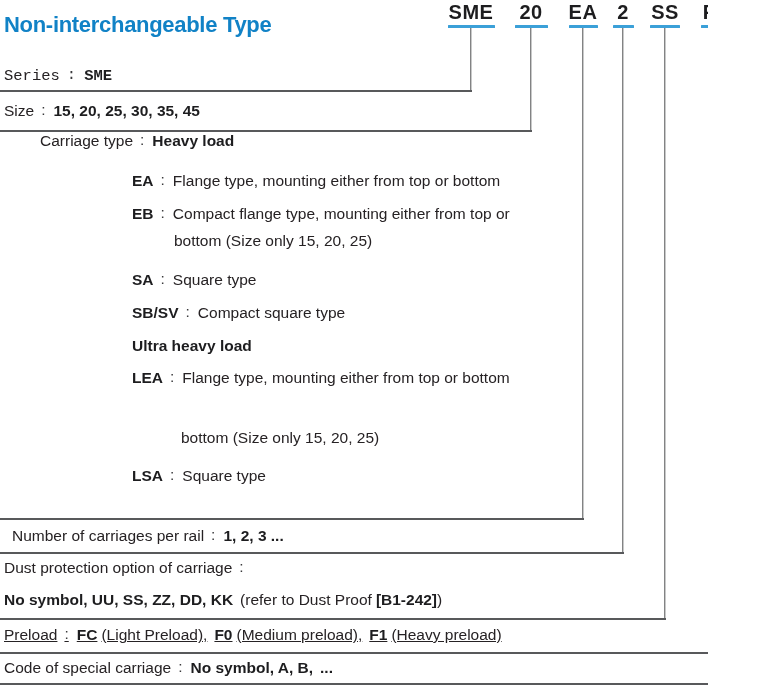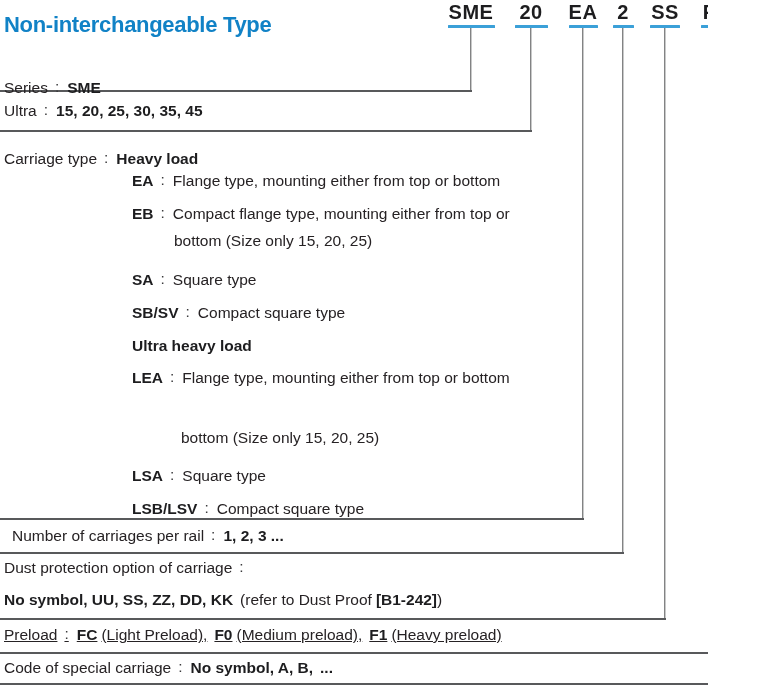--- a/index.html
+++ b/index.html
@@ -35,23 +35,23 @@
   .rule-size    {top:130px;width:532px;}
   .rule-carriage{top:518px;width:584px;}
   .rule-count   {top:552px;width:624px;}
   .rule-dust    {top:618px;width:666px;}
   .rule-preload {top:652px;width:716px;}
   .rule-special {top:683px;width:761px;}
   
   .row{position:absolute;left:4px;font-size:15.5px;line-height:22px;white-space:nowrap;}
   .row b{font-weight:700;color:#1d1d1f;}
   .colon{margin:0 8px 0 7px;position:relative;top:-1px;color:#3a3a3c;}
-  .r-series{top:77px;}
+  .r-series{top:65px;font-family:Liberation Mono, monospace;}
   .r-size{top:100px;}
-  .r-carriage{top:148px;}
+  .r-carriage{top:130px;margin-left:36px;}
   .ct{padding-left:128px;margin-top:6px;}
   .ct-cont-a{padding-left:170px;}
   .ct-cont-b{padding-left:177px;}
   .ct0{top:164px;} .ct1{top:197px;} .ct2{top:230px;} .ct3{top:263px;}
   .ct4{top:296px;text-align:center;} .ct5{top:329px;} .ct6{top:361px;} .ct7{top:394px;}
   .ct8{top:427px;} .ct9{top:459px;} .ct10{top:492px;}
   .r-count{top:525px;margin-left:8px;}
   .r-dust1{top:557px;}
   .r-dust2{top:589px;}
   .r-preload{top:624px;text-decoration:underline;}
@@ -107,21 +107,21 @@
   <div class="rule rule-count"></div>
   <div class="rule rule-dust"></div>
   <div class="rule rule-preload"></div>
   <div class="rule rule-special"></div>
 
   <div class="row r-series">
     <span>Series</span><span class="colon">:</span><b>SME</b>
   </div>
 
   <div class="row r-size">
-    <span>Ultra</span><span class="colon">:</span><b>15, 20, 25, 30, 35, 45</b>
+    <span>Size</span><span class="colon">:</span><b>15, 20, 25, 30, 35, 45</b>
   </div>
 
   <div class="row r-carriage">
     <span>Carriage type</span><span class="colon">:</span><b>Heavy load</b>
   </div>
 
   <div class="row ct ct0">
     <b>EA</b><span class="colon">:</span><span>Flange type, mounting either from top or bottom</span>
   </div>
   <div class="row ct ct1">
@@ -141,23 +141,20 @@
   </div>
   <div class="row ct ct6">
     <b>LEA</b><span class="colon">:</span><span>Flange type, mounting either from top or bottom</span>
   </div>
   <div class="row ct-cont-b ct8">
     <span>bottom (Size only 15, 20, 25)</span>
   </div>
   <div class="row ct ct9">
     <b>LSA</b><span class="colon">:</span><span>Square type</span>
   </div>
-  <div class="row ct ct10">
-    <b>LSB/LSV</b><span class="colon">:</span><span>Compact square type</span>
-  </div>
 
   <div class="row r-count">
     <span>Number of carriages per rail</span><span class="colon">:</span><b>1, 2, 3 ...</b>
   </div>
 
   <div class="row r-dust1">
     <span>Dust protection option of carriage</span><span class="colon">:</span>
   </div>
   <div class="row r-dust2">
     <b>No symbol, UU, SS, ZZ, DD, KK</b><span class="gap-l">(refer to Dust Proof</span><b class="gap-s">[B1-242]</b><span>)</span>

